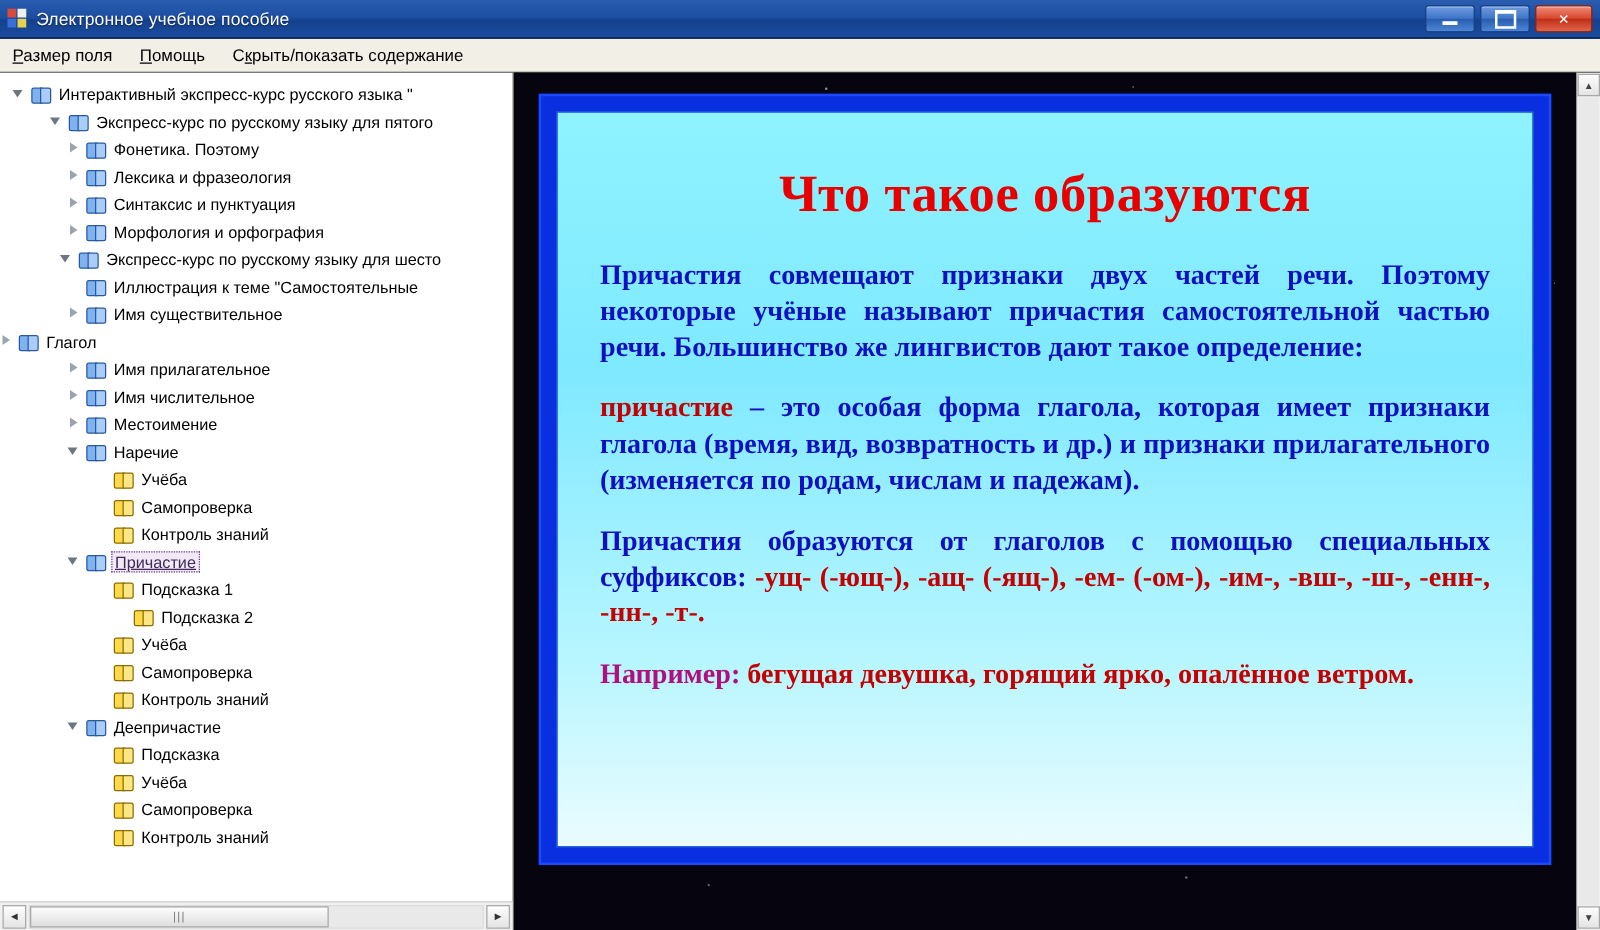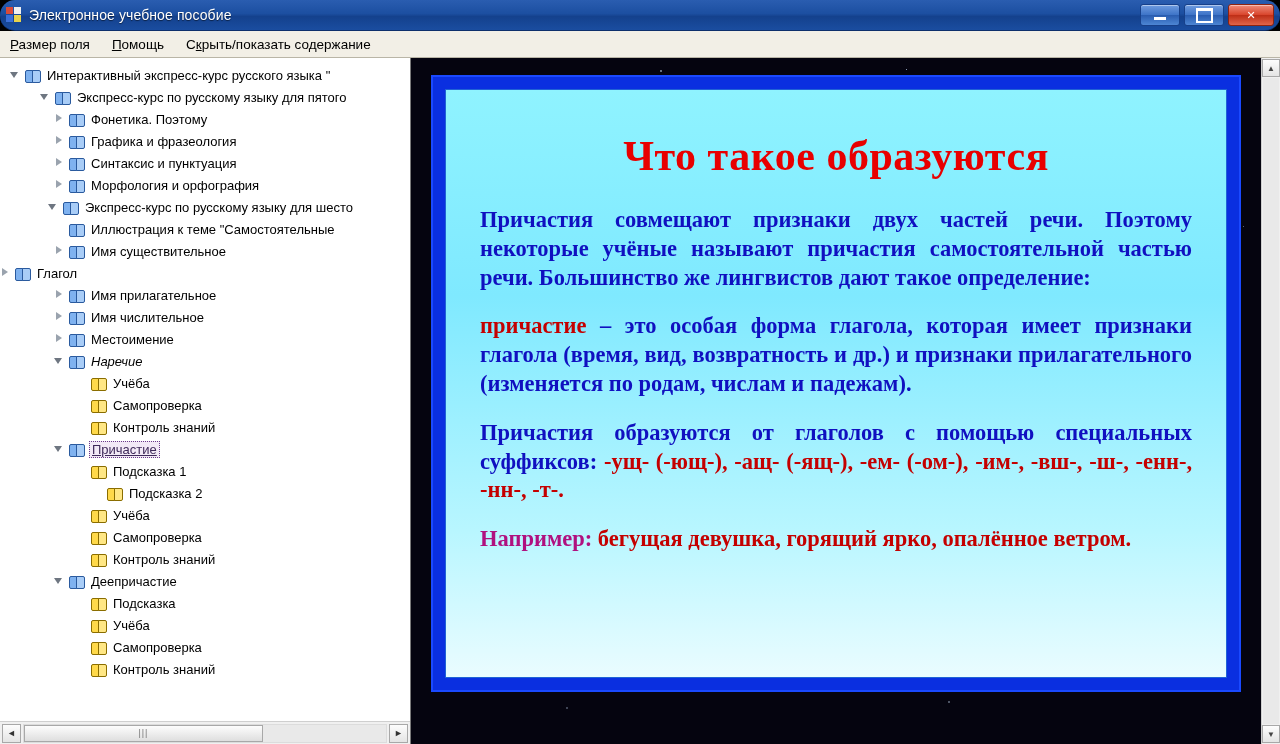--- a/index.html
+++ b/index.html
@@ -20,21 +20,20 @@
   }
   
   .titlebar {
     height: 30px;
     background: linear-gradient(to bottom, #2a5db0 0%, #1c4fa1 45%, #14418d 55%, #1a4da0 100%);
     display: flex;
     align-items: center;
     padding: 0 2px 0 6px;
     border-bottom: 1px solid #0d2f6b;
     position: relative;
-    border-radius: 15px;
   }
   .titlebar .app-icon {
     width: 17px;
     height: 17px;
     margin-right: 6px;
     position: relative;
     flex: 0 0 auto;
   }
   .app-icon .q1, .app-icon .q2, .app-icon .q3, .app-icon .q4 {
     position: absolute; width: 7px; height: 7px;
@@ -349,21 +348,21 @@
               <span class="pg-r"></span>
             </span>
             <span class="label">Фонетика. Поэтому</span>
           </div>
           <div class="tnode" style="padding-left: 54px;">
             <span class="expander closed"></span>
             <span class="bookicon blue">
               <span class="pg-l"></span>
               <span class="pg-r"></span>
             </span>
-            <span class="label">Графика и фразеология</span>
+            <span class="label">Лексика и фразеология</span>
           </div>
           <div class="tnode" style="padding-left: 54px;">
             <span class="expander closed"></span>
             <span class="bookicon blue">
               <span class="pg-l"></span>
               <span class="pg-r"></span>
             </span>
             <span class="label">Синтаксис и пунктуация</span>
           </div>
           <div class="tnode" style="padding-left: 54px;">
@@ -423,21 +422,21 @@
             <span class="label">Имя числительное</span>
           </div>
           <div class="tnode" style="padding-left: 54px;">
             <span class="expander closed"></span>
             <span class="bookicon blue">
               <span class="pg-l"></span>
               <span class="pg-r"></span>
             </span>
             <span class="label">Местоимение</span>
           </div>
-          <div class="tnode" style="padding-left: 54px; font-style: italic;">
+          <div class="tnode" style="padding-left: 54px;">
             <span class="expander open"></span>
             <span class="bookicon blue">
               <span class="pg-l"></span>
               <span class="pg-r"></span>
             </span>
             <span class="label">Наречие</span>
           </div>
           <div class="tnode" style="padding-left: 76px;">
             <span class="expander none"></span>
             <span class="bookicon ">

